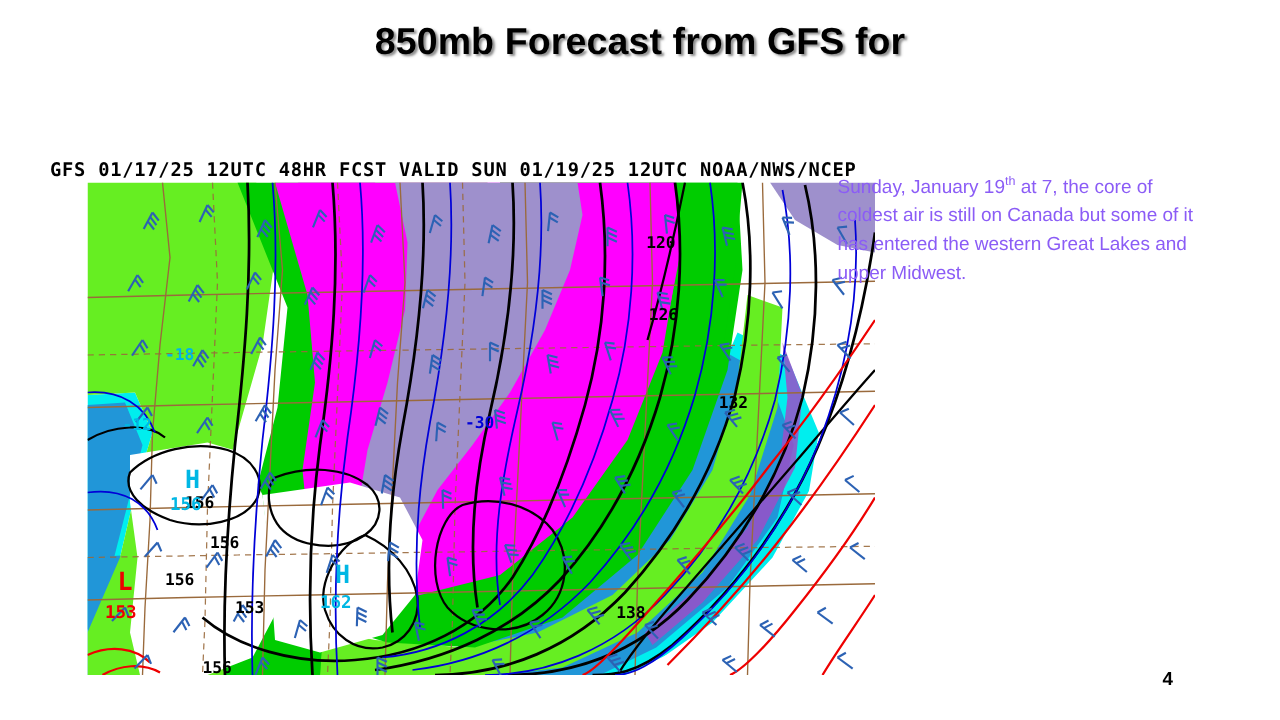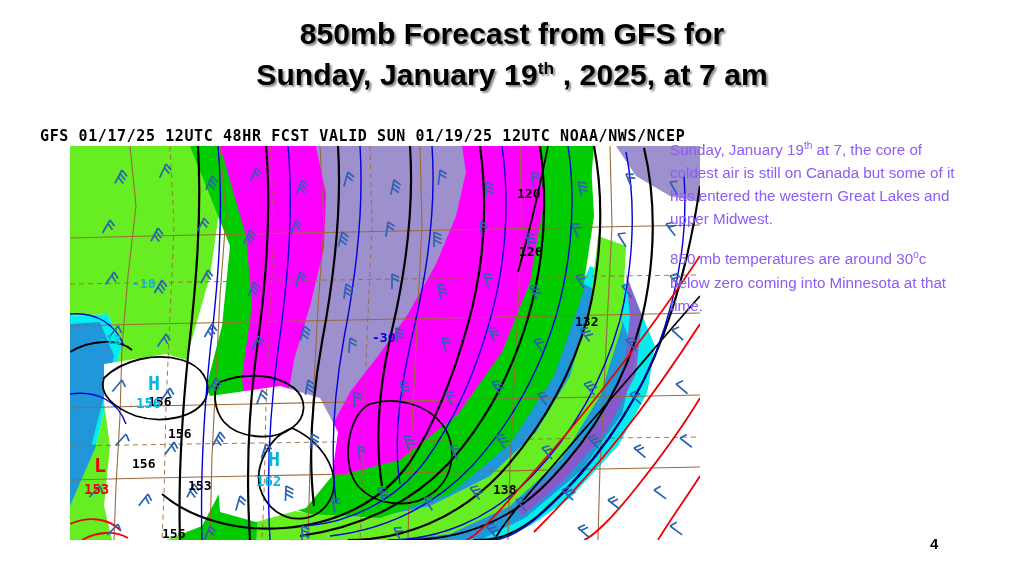--- a/index.html
+++ b/index.html
@@ -56,21 +56,20 @@
   #page-number{
     position:absolute;left:930px;top:535px;
     font-size:15px;font-weight:bold;color:#000;
   }
 </style>
 </head>
 <body>
 
 <div id="title-block">
   <span class="line">850mb Forecast from GFS for</span>
-  <span class="line"><span>Sunday, January 19</span><sup>th</sup><span> , 2025, at 7 am</span></span>
 </div>
 
 <div id="map-panel">
 
   <div id="map-header">GFS 01/17/25 12UTC 48HR FCST VALID SUN 01/19/25 12UTC NOAA/NWS/NCEP</div>
 
   <div id="map-figure">
     <svg viewBox="0 0 630 394" xmlns="http://www.w3.org/2000/svg">
       <defs>
         <clipPath id="mapclip">
@@ -350,16 +349,15 @@
         </g>
 
       </g>
     </svg>
   </div>
 </div>
 
 <div id="body-text">
   <p><span>Sunday, January 19</span><sup>th</sup><span> at 7, the core of coldest air is still on Canada but some of it has entered the western Great Lakes and upper Midwest.</span></p>
   <p class="spacer"></p>
-  <p><span>850 mb temperatures are around 30</span><sup>o</sup><span>c below zero  coming into Minnesota at that time.</span></p>
 </div>
 
 <div id="page-number">4</div>
 
 </body></html>

